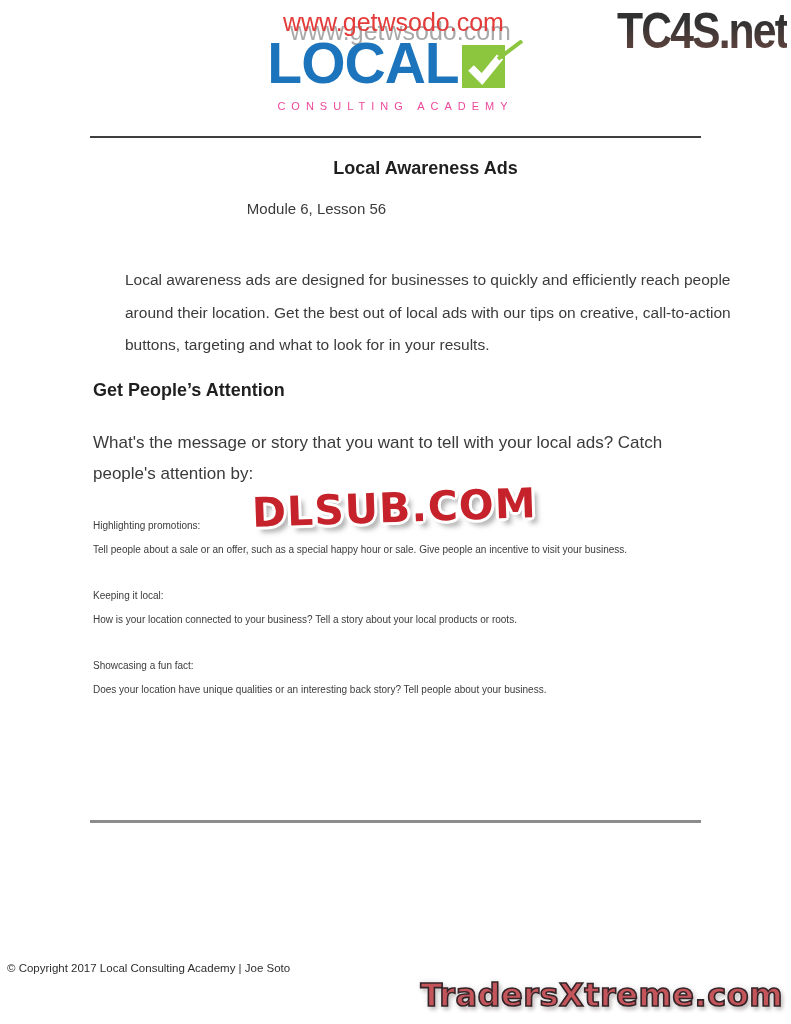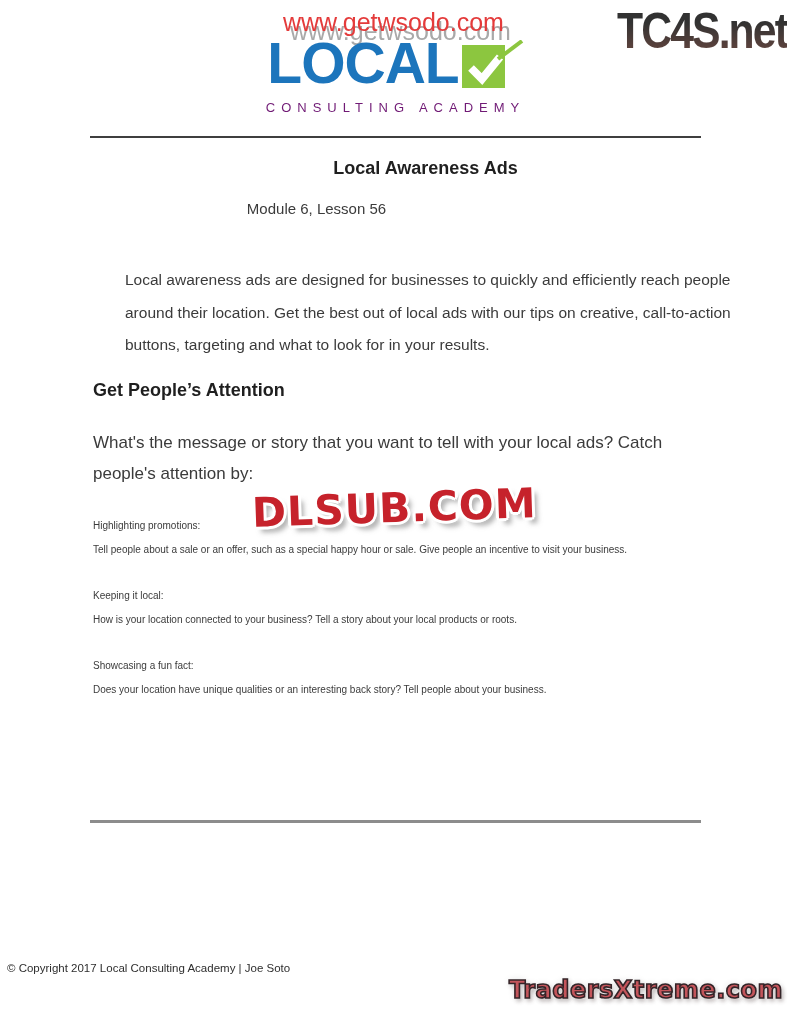--- a/index.html
+++ b/index.html
@@ -27,22 +27,22 @@
 
   
   .logo { position:absolute; top:40px; left:0; width:791px; text-align:center; }
   .logo-row { display:inline-flex; align-items:flex-start; }
   .logo-word {
     font-size:57px; font-weight:800; letter-spacing:-1px;
     color:#1c75bc; line-height:46px;
   }
   .logo-check { margin-left:3px; margin-top:0; }
   .logo-tagline {
-    margin-top:6px; font-size:13px; letter-spacing:6px;
-    color:#701a75; font-weight:400;
+    margin-top:6px; font-size:11px; letter-spacing:6px;
+    color:#ec4899; font-weight:400;
   }
 
   .rule-top    { position:absolute; top:136px; left:90px; width:611px; border-top:2px solid #3f3f3f; }
   .rule-bottom { position:absolute; top:820px; left:90px; width:611px; border-top:3px solid #8c8c8c; }
 
   .doc-title    { position:absolute; top:158px; left:0; width:791px; text-align:center;
                   font-size:18px; font-weight:700; color:#1f1f1f;padding-left:30px; }
   .doc-subtitle { position:absolute; top:200px; left:0; width:633px; text-align:center;
                   font-size:15px; color:#3b3b3b; }
 
@@ -68,21 +68,21 @@
       5px 6px 5px rgba(110,110,110,.55);
   }
 
   .footer { position:absolute; top:962px; left:0; width:791px; text-align:left;
             font-size:11.5px; color:#2e2e2e;margin-left:7px; }
 
   
   .traders {
     position:absolute; top:976px; right:8px;
     font-family:"DejaVu Sans", sans-serif;
-    font-size:24px; font-weight:800; letter-spacing:0.5px;
+    font-size:32px; font-weight:800; letter-spacing:0.5px;
     color:#c4555b;
     -webkit-text-stroke:1.6px #342428;
     text-shadow: 0 0 3px #f2f2f2, 0 0 7px #dcdcdc, 2px 3px 4px rgba(60,40,40,.45);
   }
 </style>
 </head>
 <body>
 
 <div class="page">
 

